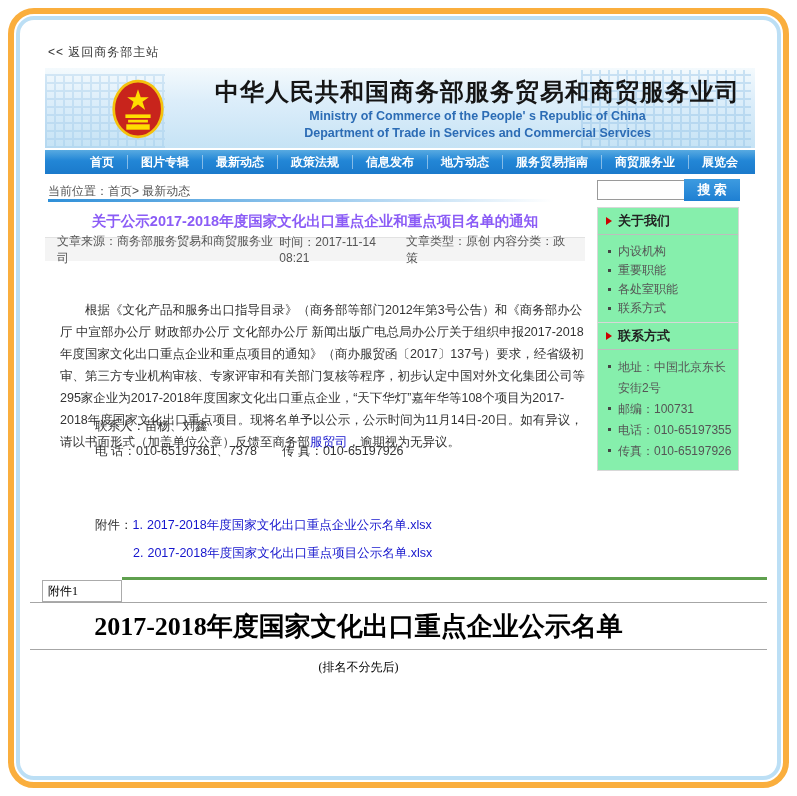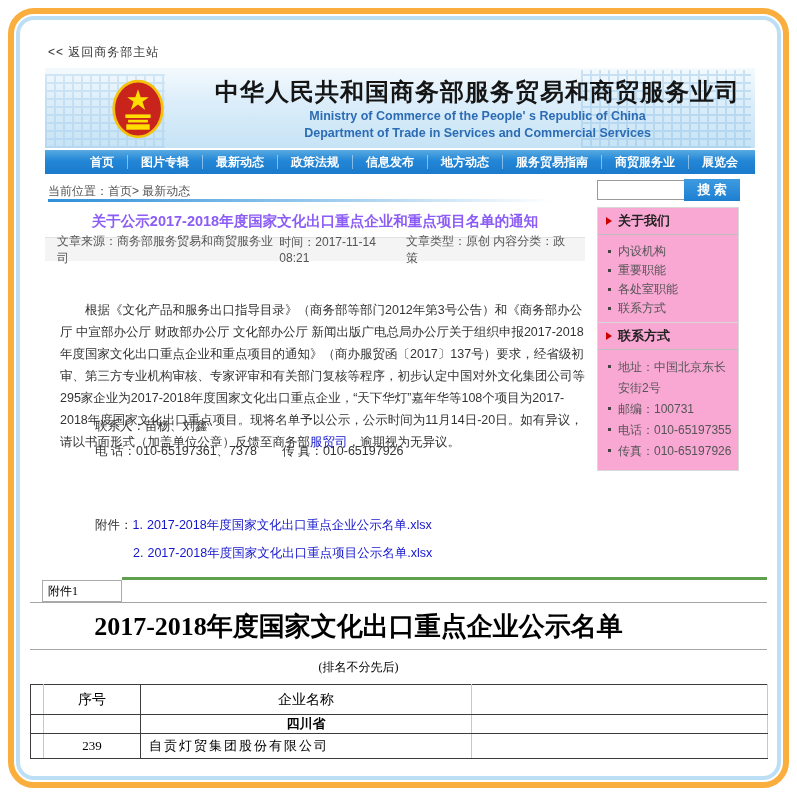--- a/index.html
+++ b/index.html
@@ -62,21 +62,21 @@
   .contact-line { position:absolute; left:95px; top:418px; font-size:12.5px; color:#333; }
   .phone-line   { position:absolute; left:95px; top:443px; font-size:12.5px; color:#333;text-align:right; }
   .attachments  { position:absolute; left:95px; top:511px; font-size:12.5px; color:#333; }
   .attach-row   { line-height:28px; }
   .attach-row.second { padding-left:38px; }
   .attach-num   { color:#1515CD; margin-right:4px; }
   .attachments a { color:#1515CD; text-decoration:none; }
 
   
   .side-box { position:absolute; left:597px; width:142px; border:1px solid #D8D8D8;
-              background:#f9a8d4; box-sizing:border-box; }
+              background:#86efac; box-sizing:border-box; }
   .side-box.about   { top:207px; }
   .side-box.contact { top:322px; }
   .side-head { height:26px; line-height:26px; padding-left:8px; font-size:13px;
                font-weight:bold; color:#222; border-bottom:1px solid #BDBDBD; }
   .side-arrow { display:inline-block; width:0; height:0; border-top:4px solid transparent;
                 border-bottom:4px solid transparent; border-left:6px solid #CC0000;
                 margin-right:6px; }
   .side-list { list-style:none; margin:0; padding:7px 6px 8px 10px; }
   .side-list li { position:relative; padding-left:10px; font-size:12px; color:#555;
                   line-height:19px; }
@@ -198,45 +198,17 @@
       <li>电话：010-65197355</li>
       <li>传真：010-65197926</li>
     </ul>
   </div>
 
   <div class="sheet-tab">附件1</div>
   <div class="green-line"></div>
   <div class="sheet-title-row">2017-2018年度国家文化出口重点企业公示名单</div>
   <div class="sheet-subtitle">(排名不分先后)</div>
 
-  <table class="sheet-table">
-    <colgroup>
-      <col style="width:13px">
-        <col style="width:97px">
-        <col style="width:331px">
-        <col style="width:296px">
-    </colgroup>
-    <tbody>
-        <tr class="hrow">
-      <td class="ghost-r"></td>
-      <td>序号</td>
-      <td class="ghost-r">企业名称</td>
-      <td class="ghost-l ghost-r"></td>
-    </tr>
-    <tr class="prow">
-      <td class="ghost-r"></td>
-      <td></td>
-      <td class="ghost-r">四川省</td>
-      <td class="ghost-l ghost-r"></td>
-    </tr>
-    <tr class="drow">
-      <td class="ghost-r"></td>
-      <td class="cell-no">239</td>
-      <td class="cell-name-data ghost-r">自贡灯贸集团股份有限公司</td>
-      <td class="ghost-l ghost-r"></td>
-    </tr>
-  </tbody>
-    </table>
 
   <div class="frame-orange">
     <div class="frame-blue"></div>
   </div>
 </div>
 
 </body></html>

